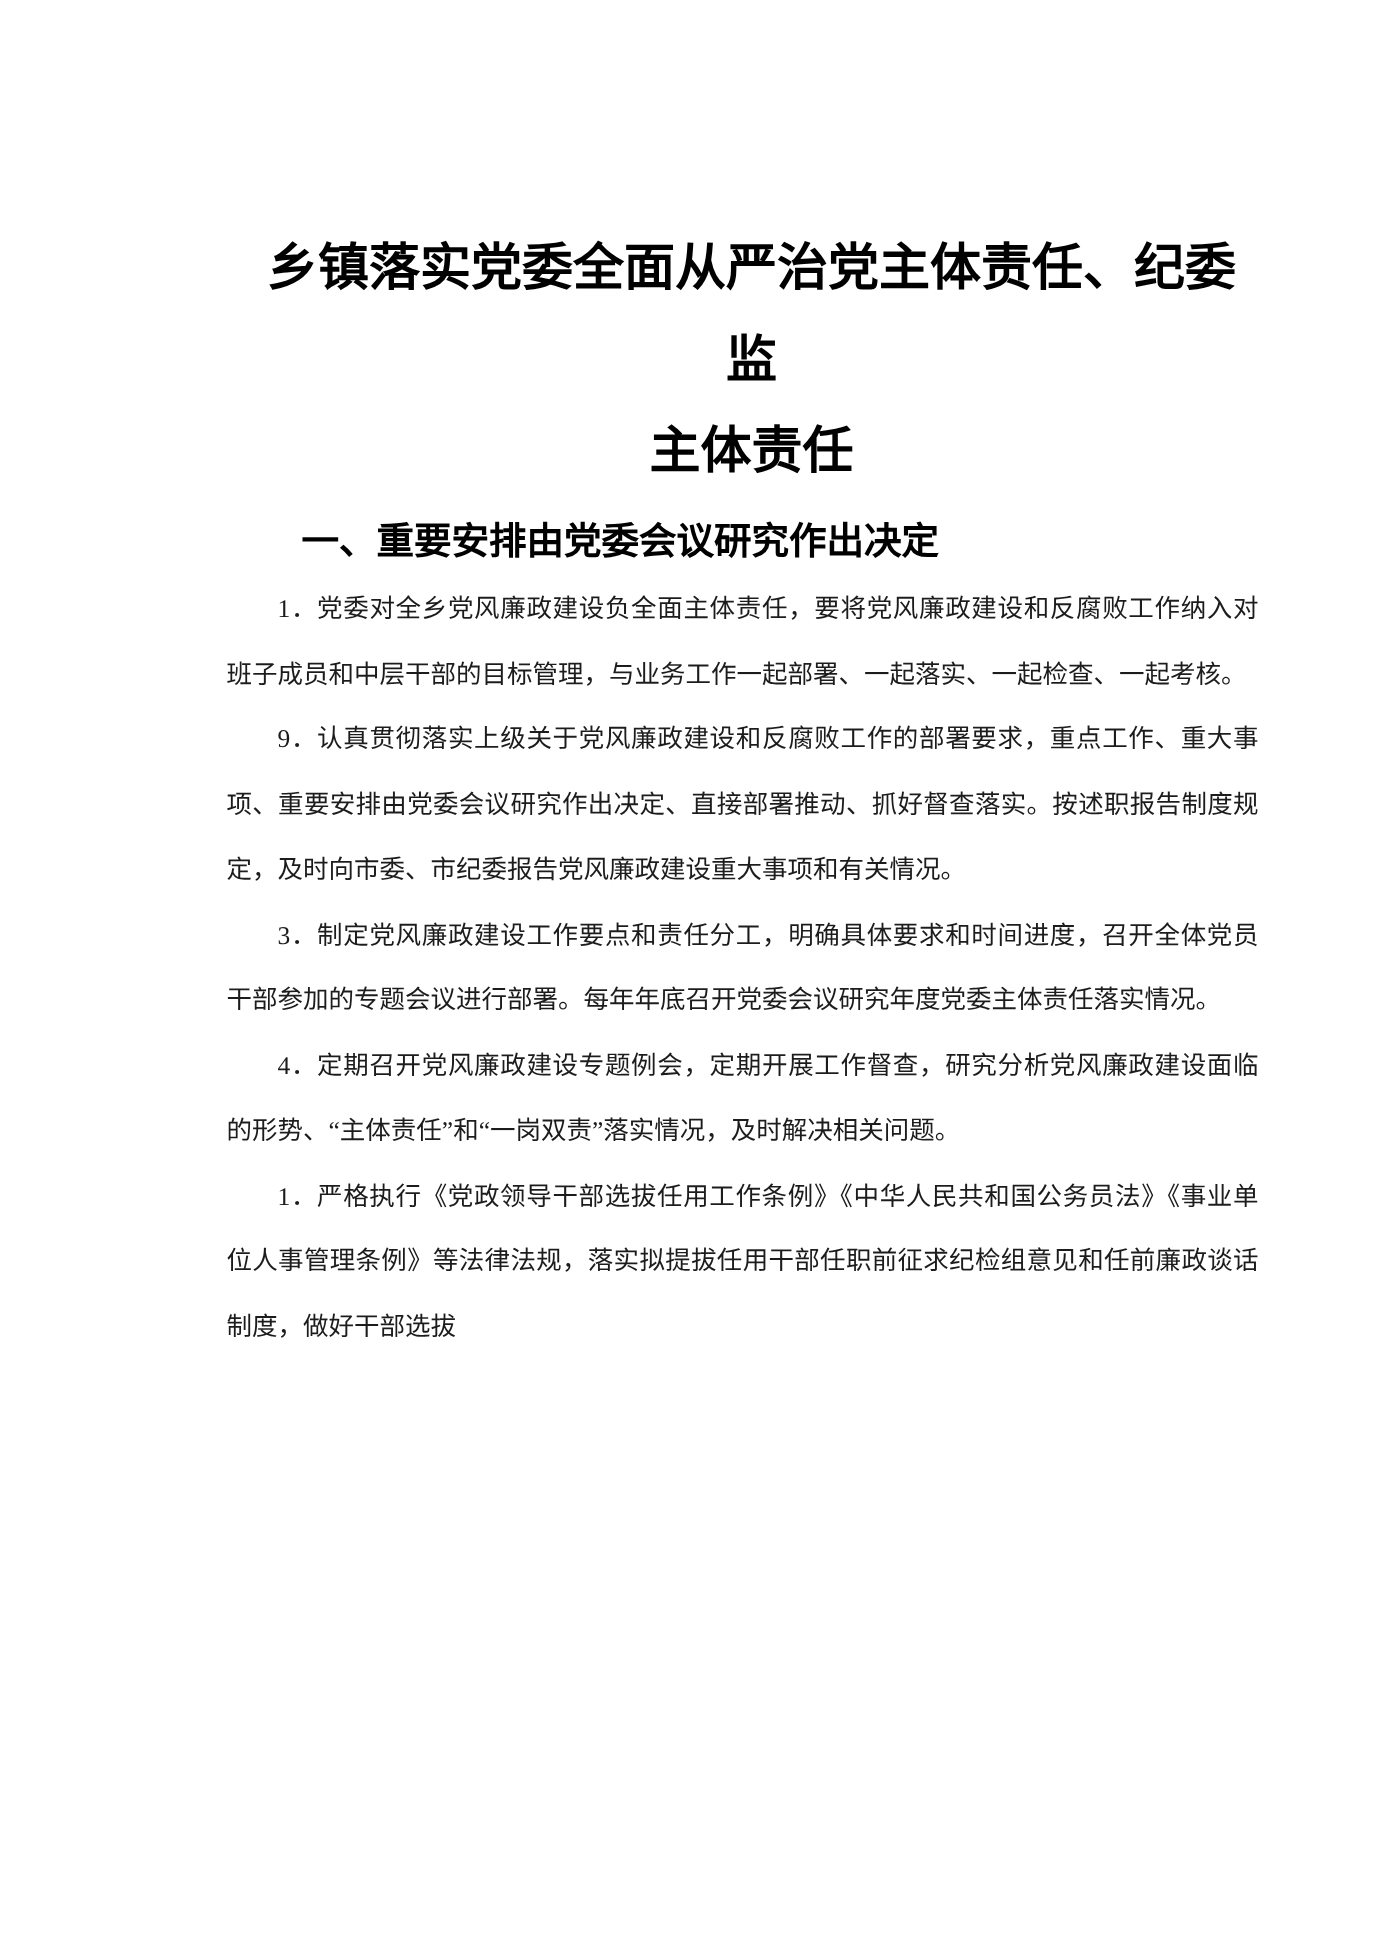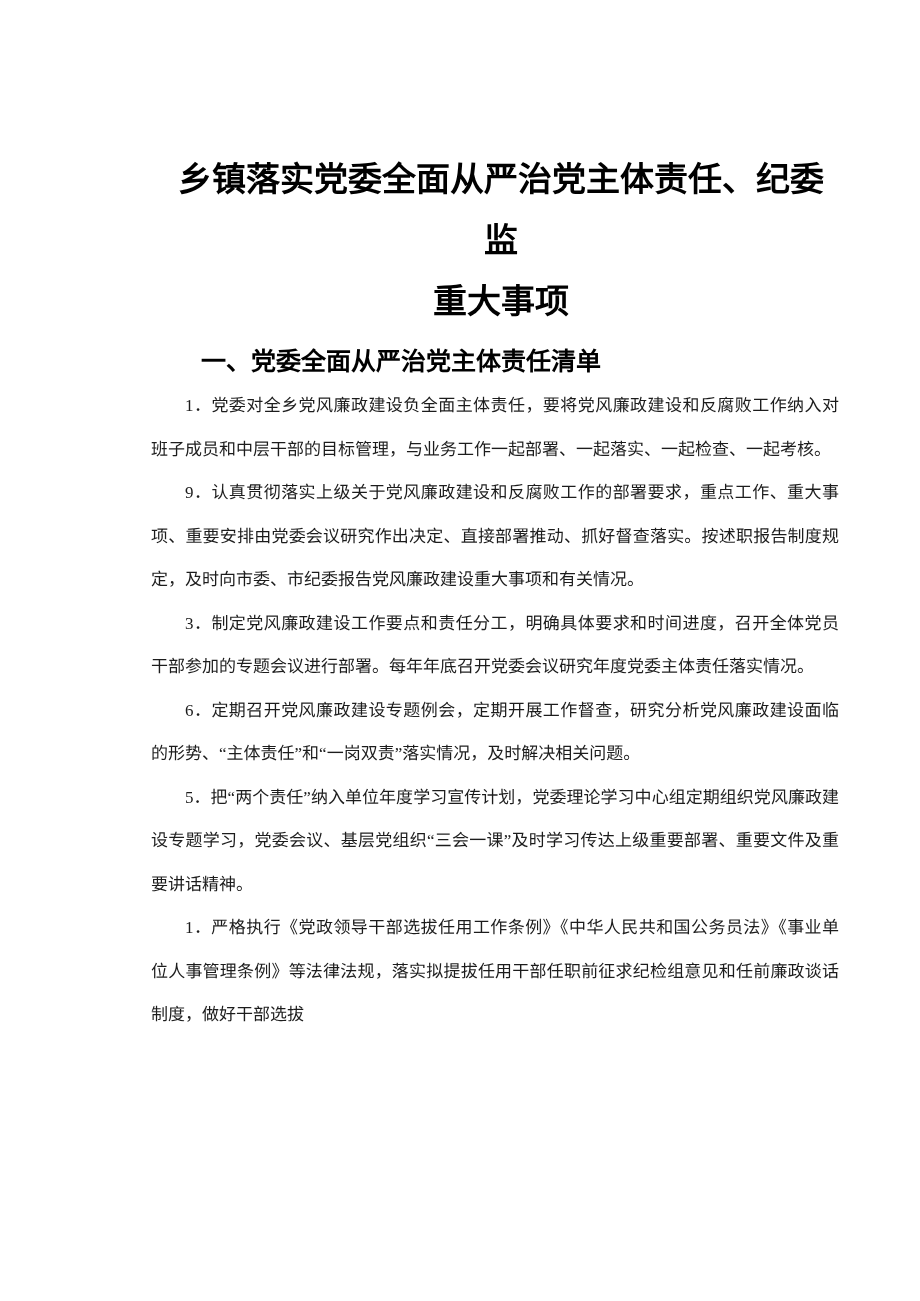--- a/index.html
+++ b/index.html
@@ -63,28 +63,27 @@
   }
 </style>
 </head>
 <body>
 
 <div class="page">
   <div class="content">
 
     <div class="doc-title">
       <div>乡镇落实党委全面从严治党主体责任、纪委监</div>
-      <div>重大事项</div>
+      <div>主体责任</div>
     </div>
 
-    <div class="section-heading">一、党委全面从严治党主体责任清单</div>
+    <div class="section-heading">一、重要安排由党委会议研究作出决定</div>
 
     <div class="body-text">
       <p class="para">1．党委对全乡党风廉政建设负全面主体责任，要将党风廉政建设和反腐败工作纳入对班子成员和中层干部的目标管理，与业务工作一起部署、一起落实、一起检查、一起考核。</p>
       <p class="para">9．认真贯彻落实上级关于党风廉政建设和反腐败工作的部署要求，重点工作、重大事项、重要安排由党委会议研究作出决定、直接部署推动、抓好督查落实。按述职报告制度规定，及时向市委、市纪委报告党风廉政建设重大事项和有关情况。</p>
       <p class="para">3．制定党风廉政建设工作要点和责任分工，明确具体要求和时间进度，召开全体党员干部参加的专题会议进行部署。每年年底召开党委会议研究年度党委主体责任落实情况。</p>
-      <p class="para">6．定期召开党风廉政建设专题例会，定期开展工作督查，研究分析党风廉政建设面临的形势、“主体责任”和“一岗双责”落实情况，及时解决相关问题。</p>
-      <p class="para">5．把“两个责任”纳入单位年度学习宣传计划，党委理论学习中心组定期组织党风廉政建设专题学习，党委会议、基层党组织“三会一课”及时学习传达上级重要部署、重要文件及重要讲话精神。</p>
+      <p class="para">4．定期召开党风廉政建设专题例会，定期开展工作督查，研究分析党风廉政建设面临的形势、“主体责任”和“一岗双责”落实情况，及时解决相关问题。</p>
       <p class="para">1．严格执行《党政领导干部选拔任用工作条例》《中华人民共和国公务员法》《事业单位人事管理条例》等法律法规，落实拟提拔任用干部任职前征求纪检组意见和任前廉政谈话制度，做好干部选拔</p>
     </div>
 
   </div>
 </div>
 
 </body></html>

